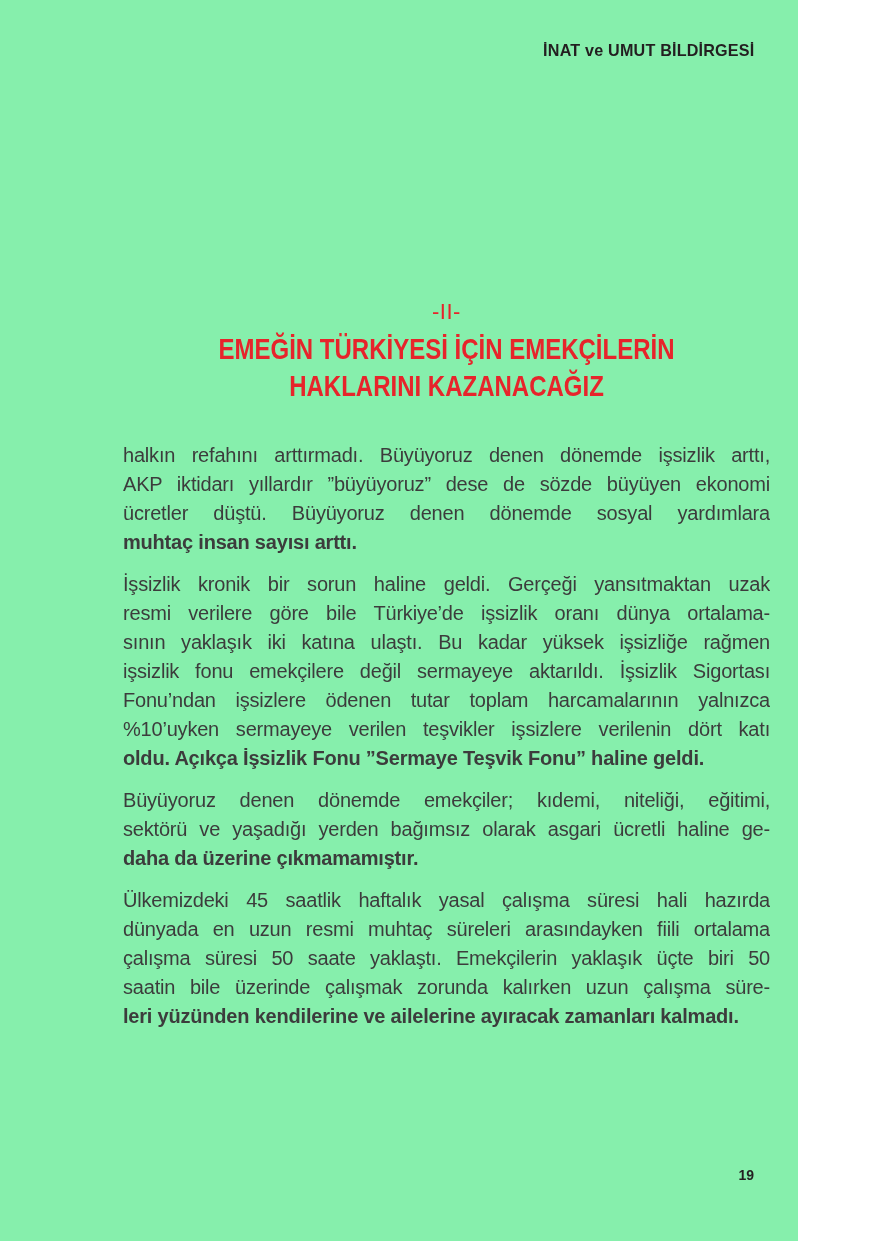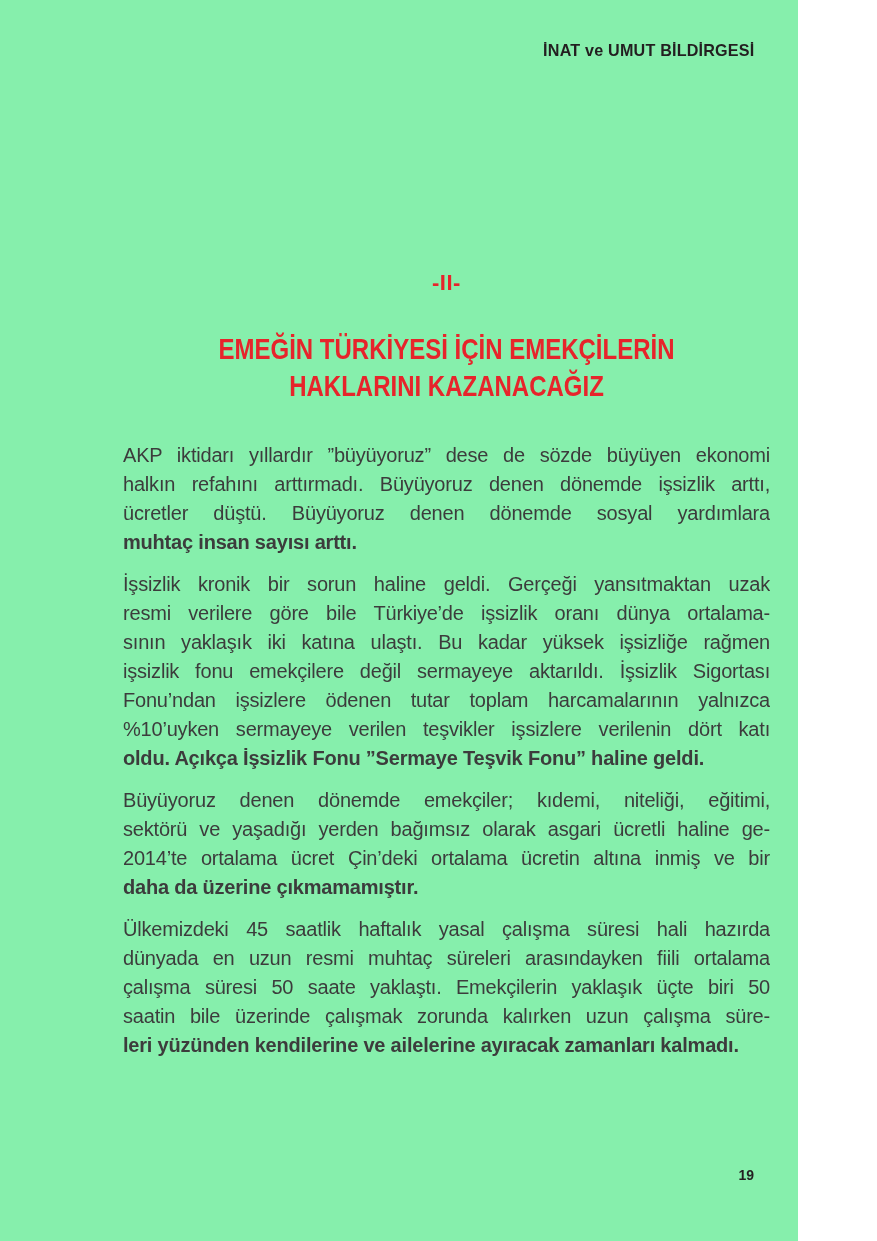--- a/index.html
+++ b/index.html
@@ -22,26 +22,26 @@
     font-size: 17px;
     font-weight: bold;
     color: #231f20;
     letter-spacing: 0.2px;
     transform: scaleX(0.95);
     transform-origin: right center;
     white-space: nowrap;
   }
   .section-marker {
     position: absolute;
-    top: 270px;
+    top: 299px;
     left: 123px;
     width: 647px;
     text-align: center;
     font-size: 22px;
-    font-weight: bold;
+    font-weight: normal;
     color: #e7242b;
     letter-spacing: 0.5px;
   }
   .page-title {
     position: absolute;
     top: 330px;
     left: 123px;
     width: 647px;
     text-align: center;
     font-size: 30px;
@@ -92,38 +92,37 @@
 
   <div class="section-marker">-II-</div>
 
   <h1 class="page-title" style="margin:0; font-size:30px;">
     <span class="title-line">EMEĞİN TÜRKİYESİ İÇİN EMEKÇİLERİN</span>
     <span class="title-line">HAKLARINI KAZANACAĞIZ</span>
   </h1>
 
   <div class="body-text">
       <div class="para">
+        <div class="line">halkın refahını arttırmadı. Büyüyoruz denen dönemde işsizlik arttı,</div>
         <div class="line">AKP iktidarı yıllardır ”büyüyoruz” dese de sözde büyüyen ekonomi</div>
-        <div class="line">halkın refahını arttırmadı. Büyüyoruz denen dönemde işsizlik arttı,</div>
         <div class="line">ücretler düştü. Büyüyoruz denen dönemde sosyal yardımlara</div>
         <div class="line last">muhtaç insan sayısı arttı.</div>
       </div>
       <div class="para">
         <div class="line">İşsizlik kronik bir sorun haline geldi. Gerçeği yansıtmaktan uzak</div>
         <div class="line">resmi verilere göre bile Türkiye’de işsizlik oranı dünya ortalama-</div>
         <div class="line">sının yaklaşık iki katına ulaştı. Bu kadar yüksek işsizliğe rağmen</div>
         <div class="line">işsizlik fonu emekçilere değil sermayeye aktarıldı. İşsizlik Sigortası</div>
         <div class="line">Fonu’ndan işsizlere ödenen tutar toplam harcamalarının yalnızca</div>
         <div class="line">%10’uyken sermayeye verilen teşvikler işsizlere verilenin dört katı</div>
         <div class="line last">oldu. Açıkça İşsizlik Fonu ”Sermaye Teşvik Fonu” haline geldi.</div>
       </div>
       <div class="para">
         <div class="line">Büyüyoruz denen dönemde emekçiler; kıdemi, niteliği, eğitimi,</div>
         <div class="line">sektörü ve yaşadığı yerden bağımsız olarak asgari ücretli haline ge-</div>
-        <div class="line">2014’te ortalama ücret Çin’deki ortalama ücretin altına inmiş ve bir</div>
         <div class="line last">daha da üzerine çıkmamamıştır.</div>
       </div>
       <div class="para">
         <div class="line">Ülkemizdeki 45 saatlik haftalık yasal çalışma süresi hali hazırda</div>
         <div class="line">dünyada en uzun resmi muhtaç süreleri arasındayken fiili ortalama</div>
         <div class="line">çalışma süresi 50 saate yaklaştı. Emekçilerin yaklaşık üçte biri 50</div>
         <div class="line">saatin bile üzerinde çalışmak zorunda kalırken uzun çalışma süre-</div>
         <div class="line last">leri yüzünden kendilerine ve ailelerine ayıracak zamanları kalmadı.</div>
       </div>
     </div>

